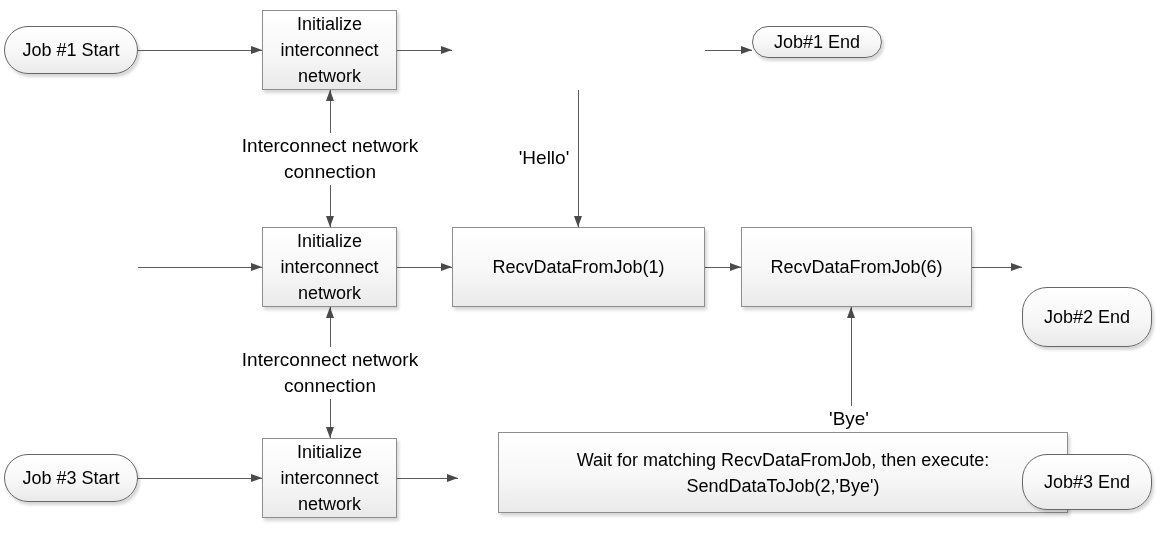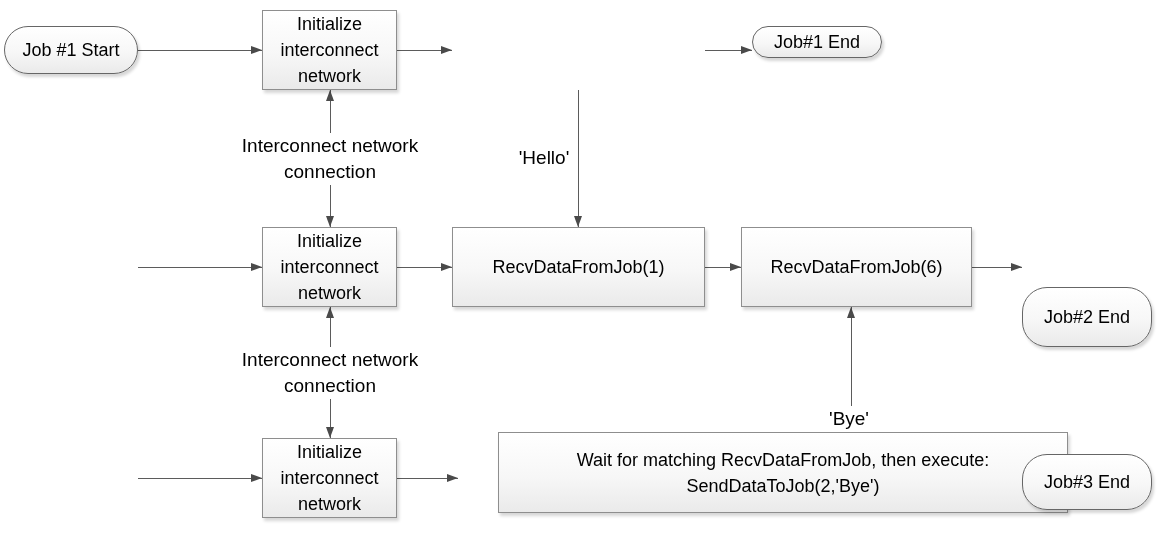--- a/index.html
+++ b/index.html
@@ -102,20 +102,23 @@
     </div>
     <div class="node process" style="left: 452px; top: 227px; width: 253px; height: 80px;">
       <span class="lbl">RecvDataFromJob(1)</span>
     </div>
     <div class="node process" style="left: 741px; top: 227px; width: 231px; height: 80px;">
       <span class="lbl">RecvDataFromJob(6)</span>
     </div>
     <div class="node terminator" style="left: 1022px; top: 243px; width: 130px; height: 60px; margin-top: 44px;">
       <span class="lbl">Job#2 End</span>
     </div>
+    <div class="node terminator" style="left: 4px; top: 454px; width: 134px; height: 48px;">
+      <span class="lbl">Job #3 Start</span>
+    </div>
     <div class="node process" style="left: 262px; top: 438px; width: 135px; height: 80px;">
       <span class="lbl">Initialize
 interconnect
 network</span>
     </div>
     <div class="node process" style="left: 458px; top: 432px; width: 570px; height: 81px; margin-left: 40px;">
       <span class="lbl">Wait for matching RecvDataFromJob, then execute:
 SendDataToJob(2,'Bye')</span>
     </div>
     <div class="node terminator" style="left: 1022px; top: 454px; width: 130px; height: 56px;">

